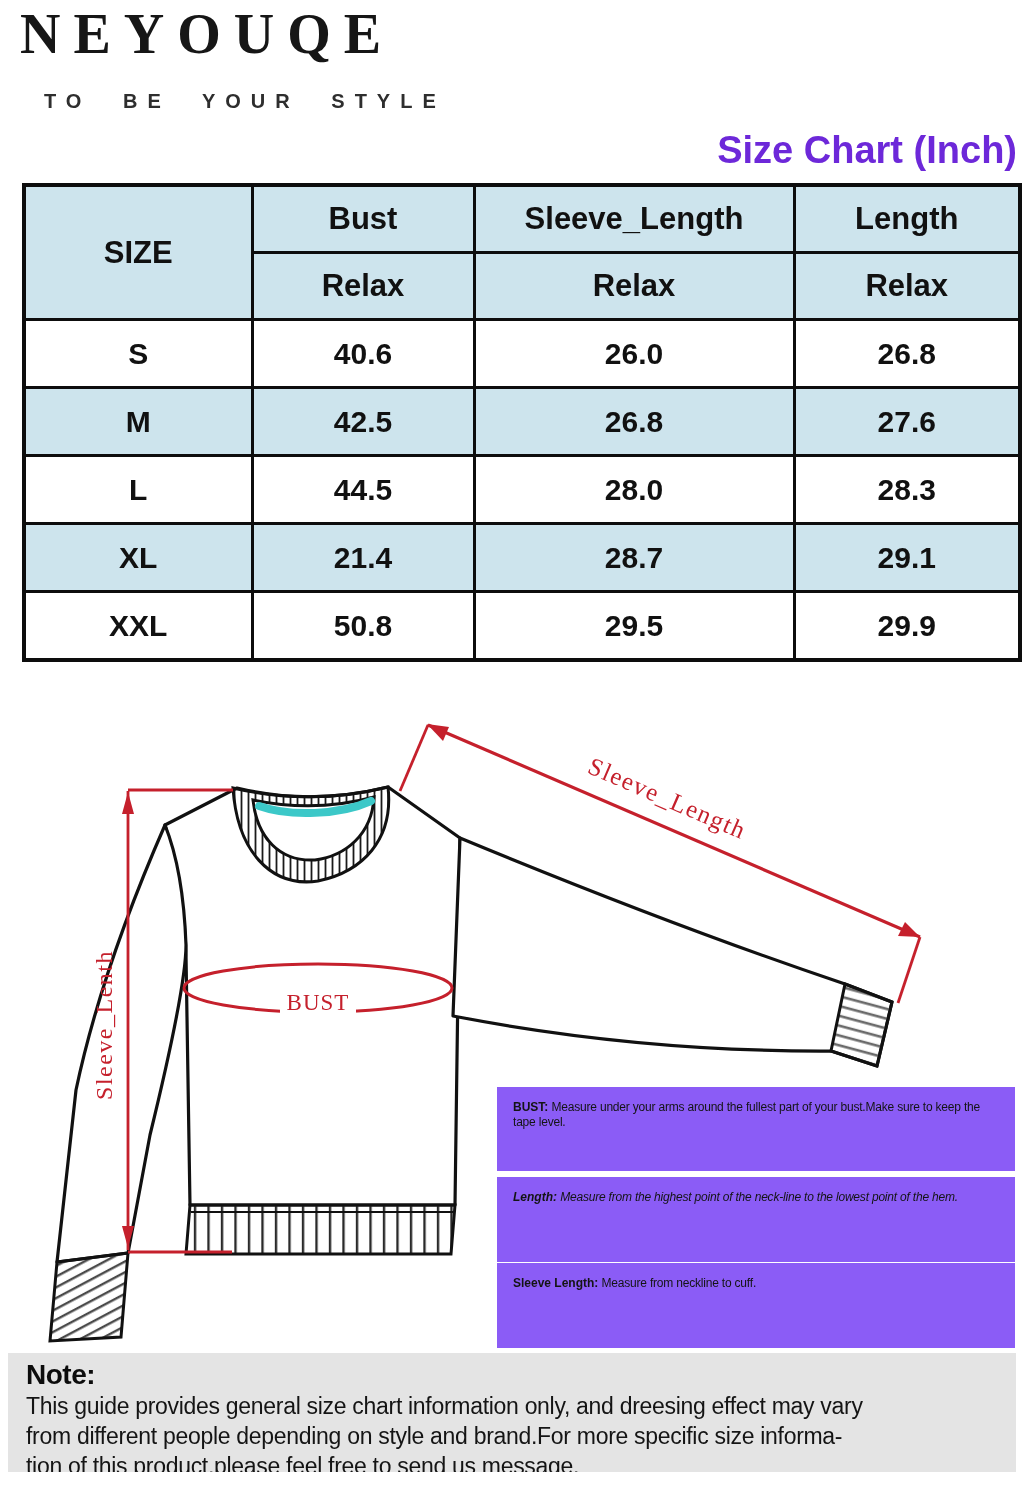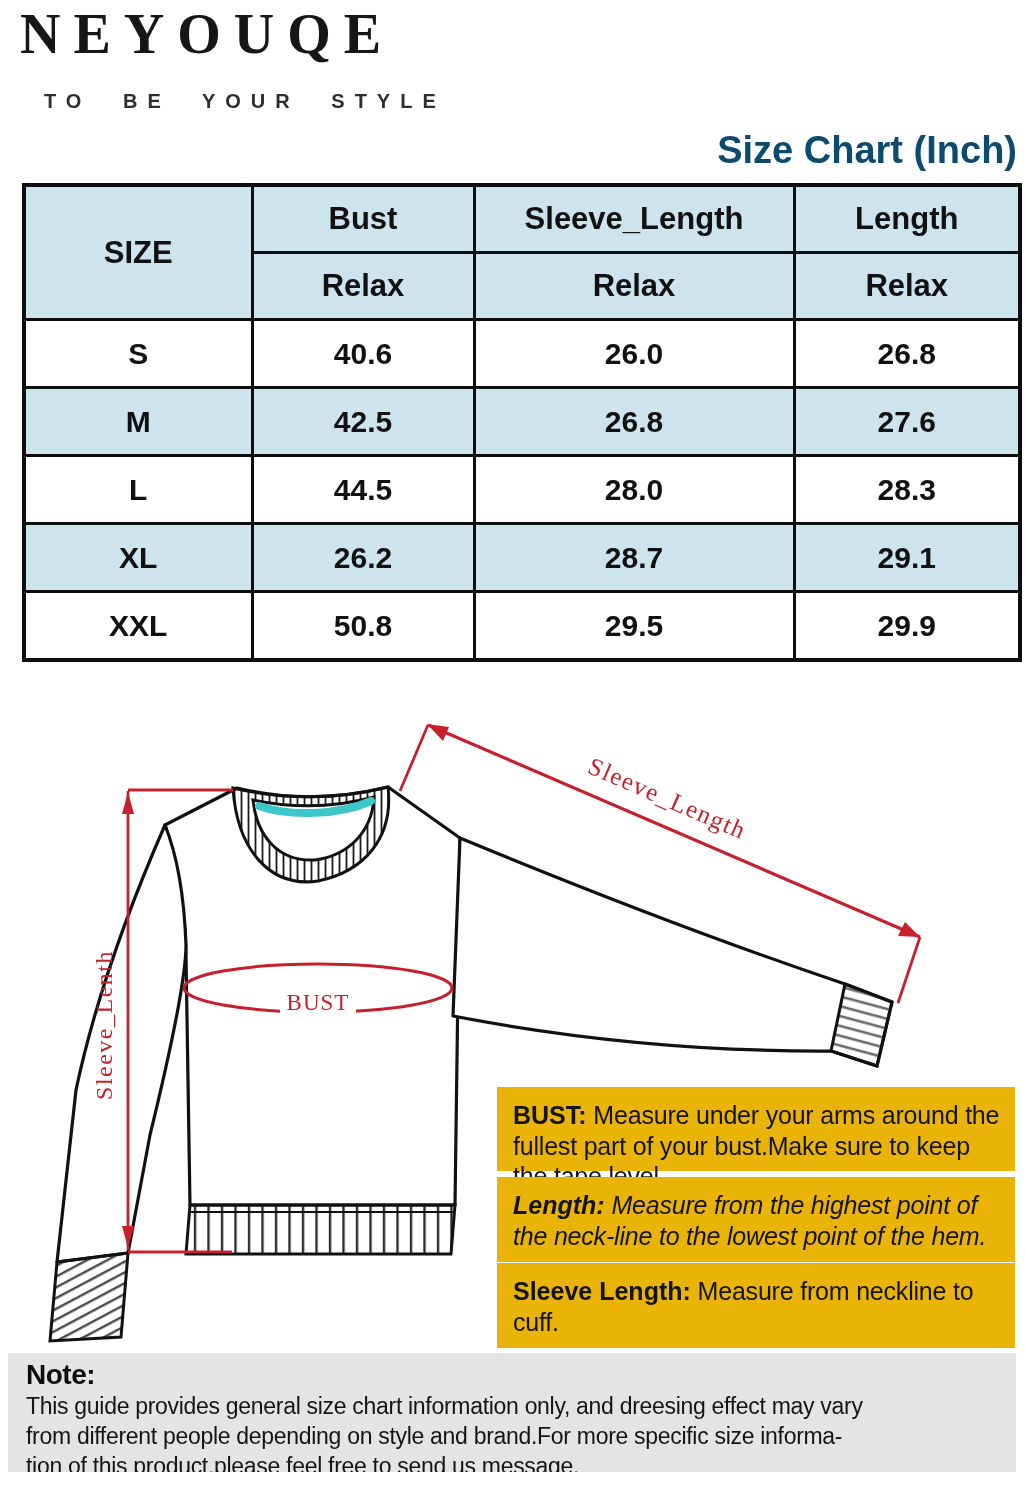--- a/index.html
+++ b/index.html
@@ -6,37 +6,37 @@
   #page{position:relative;width:1025px;height:1472px;background:#fff;overflow:hidden;
         font-family:"Liberation Sans",sans-serif;color:#111;}
 
   
   .logo-name{position:absolute;left:20px;top:2px;font-family:"Liberation Serif",serif;
              font-weight:bold;font-size:56px;letter-spacing:13px;color:#161616;white-space:nowrap;}
   .logo-tagline{position:absolute;left:44px;top:90px;font-size:20px;font-weight:600;
                 letter-spacing:10px;word-spacing:16px;color:#2e2e2e;white-space:nowrap;}
 
   
-  .chart-title{position:absolute;top:129px;right:8px;font-size:38px;font-weight:bold;color:#0c4a6e;}
+  .chart-title{position:absolute;top:129px;right:8px;font-size:38px;font-weight:bold;color:#6d28d9;}
 
   
   table.size-table{position:absolute;left:22px;top:183px;width:996px;border-collapse:collapse;
                    table-layout:fixed;border:4px solid #0d0d0d;}
   table.size-table th,table.size-table td{border:3px solid #0d0d0d;text-align:center;
                    vertical-align:middle;font-weight:bold;padding:0;}
   table.size-table th{height:64px;font-size:31px;background:#cde4ed;}
   table.size-table td{height:65px;font-size:30px;background:#ffffff;}
   table.size-table tr.blue td{background:#cde4ed;}
 
   
   #diagram{position:absolute;left:0;top:690px;}
 
   
-  .info-box{position:absolute;left:497px;width:518px;background:#eab308;box-sizing:border-box;
-            padding:13px 12px 0 16px;font-size:25px;line-height:1.22;letter-spacing:-0.2px;color:#141414;}
+  .info-box{position:absolute;left:497px;width:518px;background:#8b5cf6;box-sizing:border-box;
+            padding:13px 12px 0 16px;font-size:12px;line-height:1.22;letter-spacing:-0.2px;color:#141414;}
   .info-box b{letter-spacing:0;}
   #box-bust{top:1087px;height:84px;}
   #box-length{top:1177px;height:85px;font-style:italic;}
   #box-sleeve{top:1263px;height:85px;}
 
   
   .note-box{position:absolute;left:8px;top:1353px;width:1008px;height:137px;background:#e4e4e4;
             box-sizing:border-box;padding:6px 18px 0 18px;}
   .note-heading{font-size:28px;font-weight:bold;letter-spacing:-0.5px;color:#0c0c0c;}
   .note-line{font-size:23px;line-height:30px;letter-spacing:-0.3px;color:#141414;white-space:nowrap;}
@@ -85,21 +85,21 @@
           <td>27.6</td>
         </tr>
         <tr>
           <td>L</td>
           <td>44.5</td>
           <td>28.0</td>
           <td>28.3</td>
         </tr>
         <tr class="blue">
           <td>XL</td>
-          <td>26.2</td>
+          <td>21.4</td>
           <td>28.7</td>
           <td>29.1</td>
         </tr>
         <tr>
           <td>XXL</td>
           <td>50.8</td>
           <td>29.5</td>
           <td>29.9</td>
         </tr>
       </tbody>

